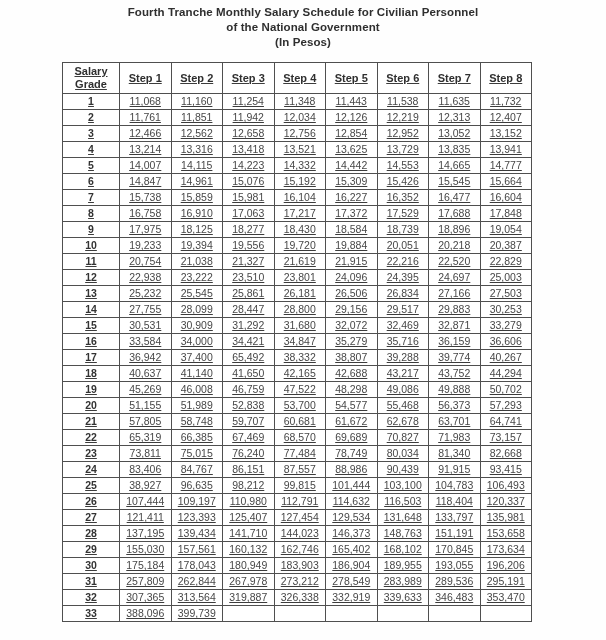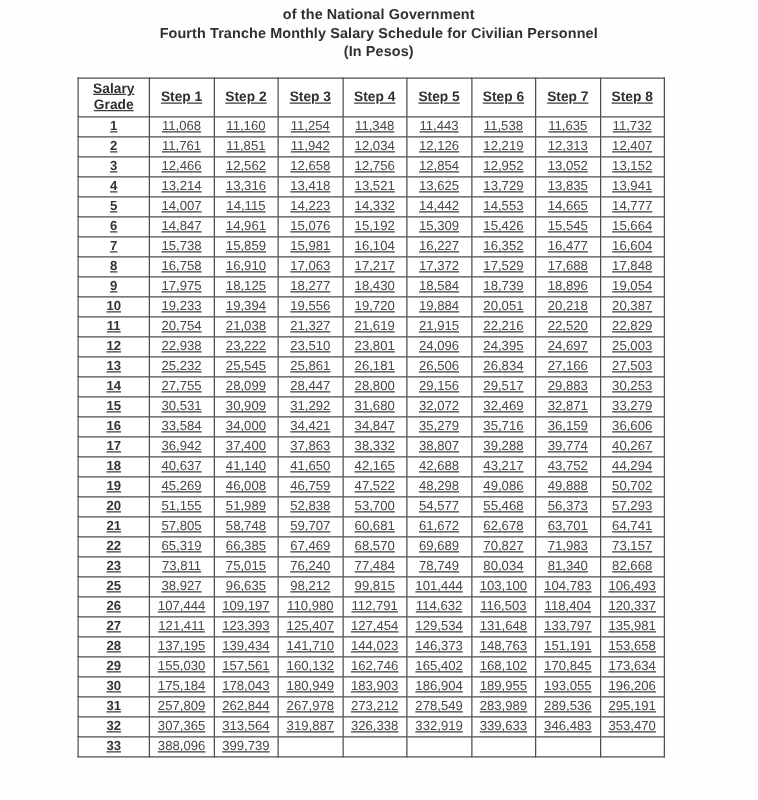--- a/index.html
+++ b/index.html
@@ -65,22 +65,22 @@
   table.salary td.grade {
     font-weight: bold;
     color: #333333;
   }
 </style>
 </head>
 <body>
 
 <div class="page">
   <div class="title-block">
+    <div>Fourth Tranche Monthly Salary Schedule for Civilian Personnel</div>
     <div>of the National Government</div>
-    <div>Fourth Tranche Monthly Salary Schedule for Civilian Personnel</div>
     <div>(In Pesos)</div>
   </div>
 
   <table class="salary">
     <thead>
       <tr>
           <th class="grade-header">Salary Grade</th>
           <th>Step 1</th>
           <th>Step 2</th>
           <th>Step 3</th>
@@ -265,21 +265,21 @@
           <td>34,847</td>
           <td>35,279</td>
           <td>35,716</td>
           <td>36,159</td>
           <td>36,606</td>
         </tr>
         <tr>
           <td class="grade">17</td>
           <td>36,942</td>
           <td>37,400</td>
-          <td>37,863</td>
+          <td>65,492</td>
           <td>38,332</td>
           <td>38,807</td>
           <td>39,288</td>
           <td>39,774</td>
           <td>40,267</td>
         </tr>
         <tr>
           <td class="grade">18</td>
           <td>40,637</td>
           <td>41,140</td>
@@ -339,20 +339,31 @@
           <td>73,811</td>
           <td>75,015</td>
           <td>76,240</td>
           <td>77,484</td>
           <td>78,749</td>
           <td>80,034</td>
           <td>81,340</td>
           <td>82,668</td>
         </tr>
         <tr>
+          <td class="grade">24</td>
+          <td>83,406</td>
+          <td>84,767</td>
+          <td>86,151</td>
+          <td>87,557</td>
+          <td>88,986</td>
+          <td>90,439</td>
+          <td>91,915</td>
+          <td>93,415</td>
+        </tr>
+        <tr>
           <td class="grade">25</td>
           <td>38,927</td>
           <td>96,635</td>
           <td>98,212</td>
           <td>99,815</td>
           <td>101,444</td>
           <td>103,100</td>
           <td>104,783</td>
           <td>106,493</td>
         </tr>

